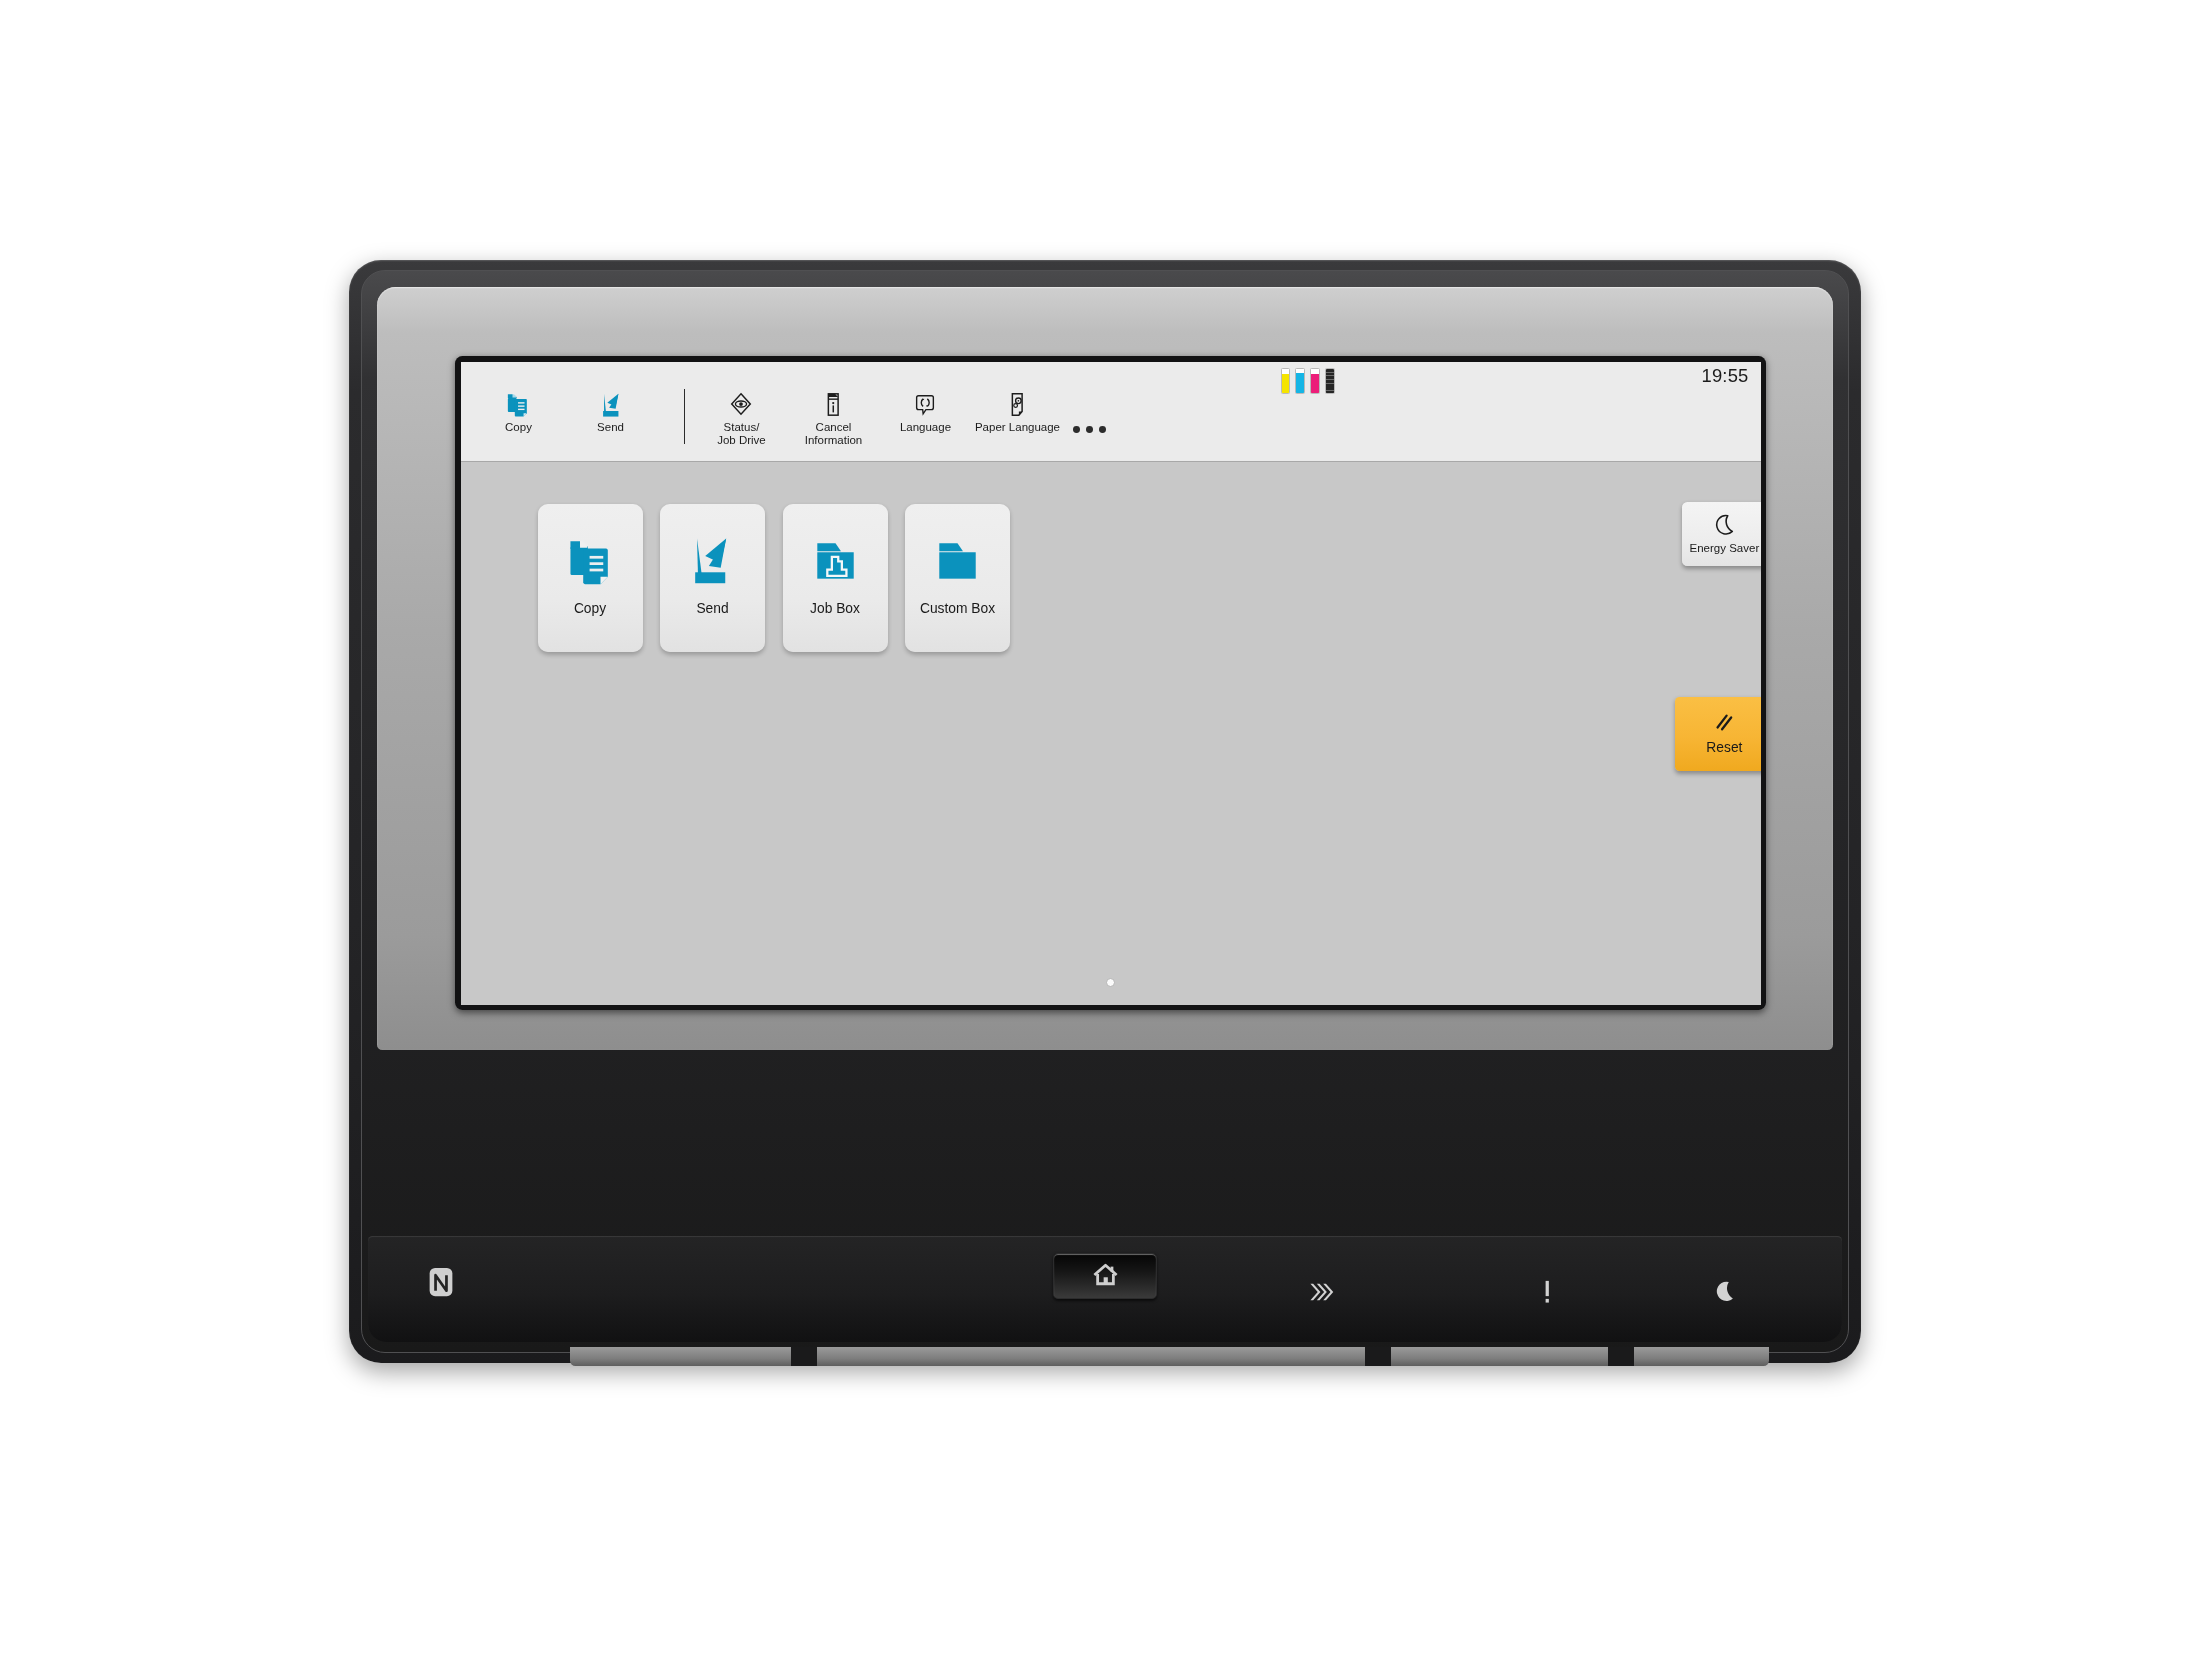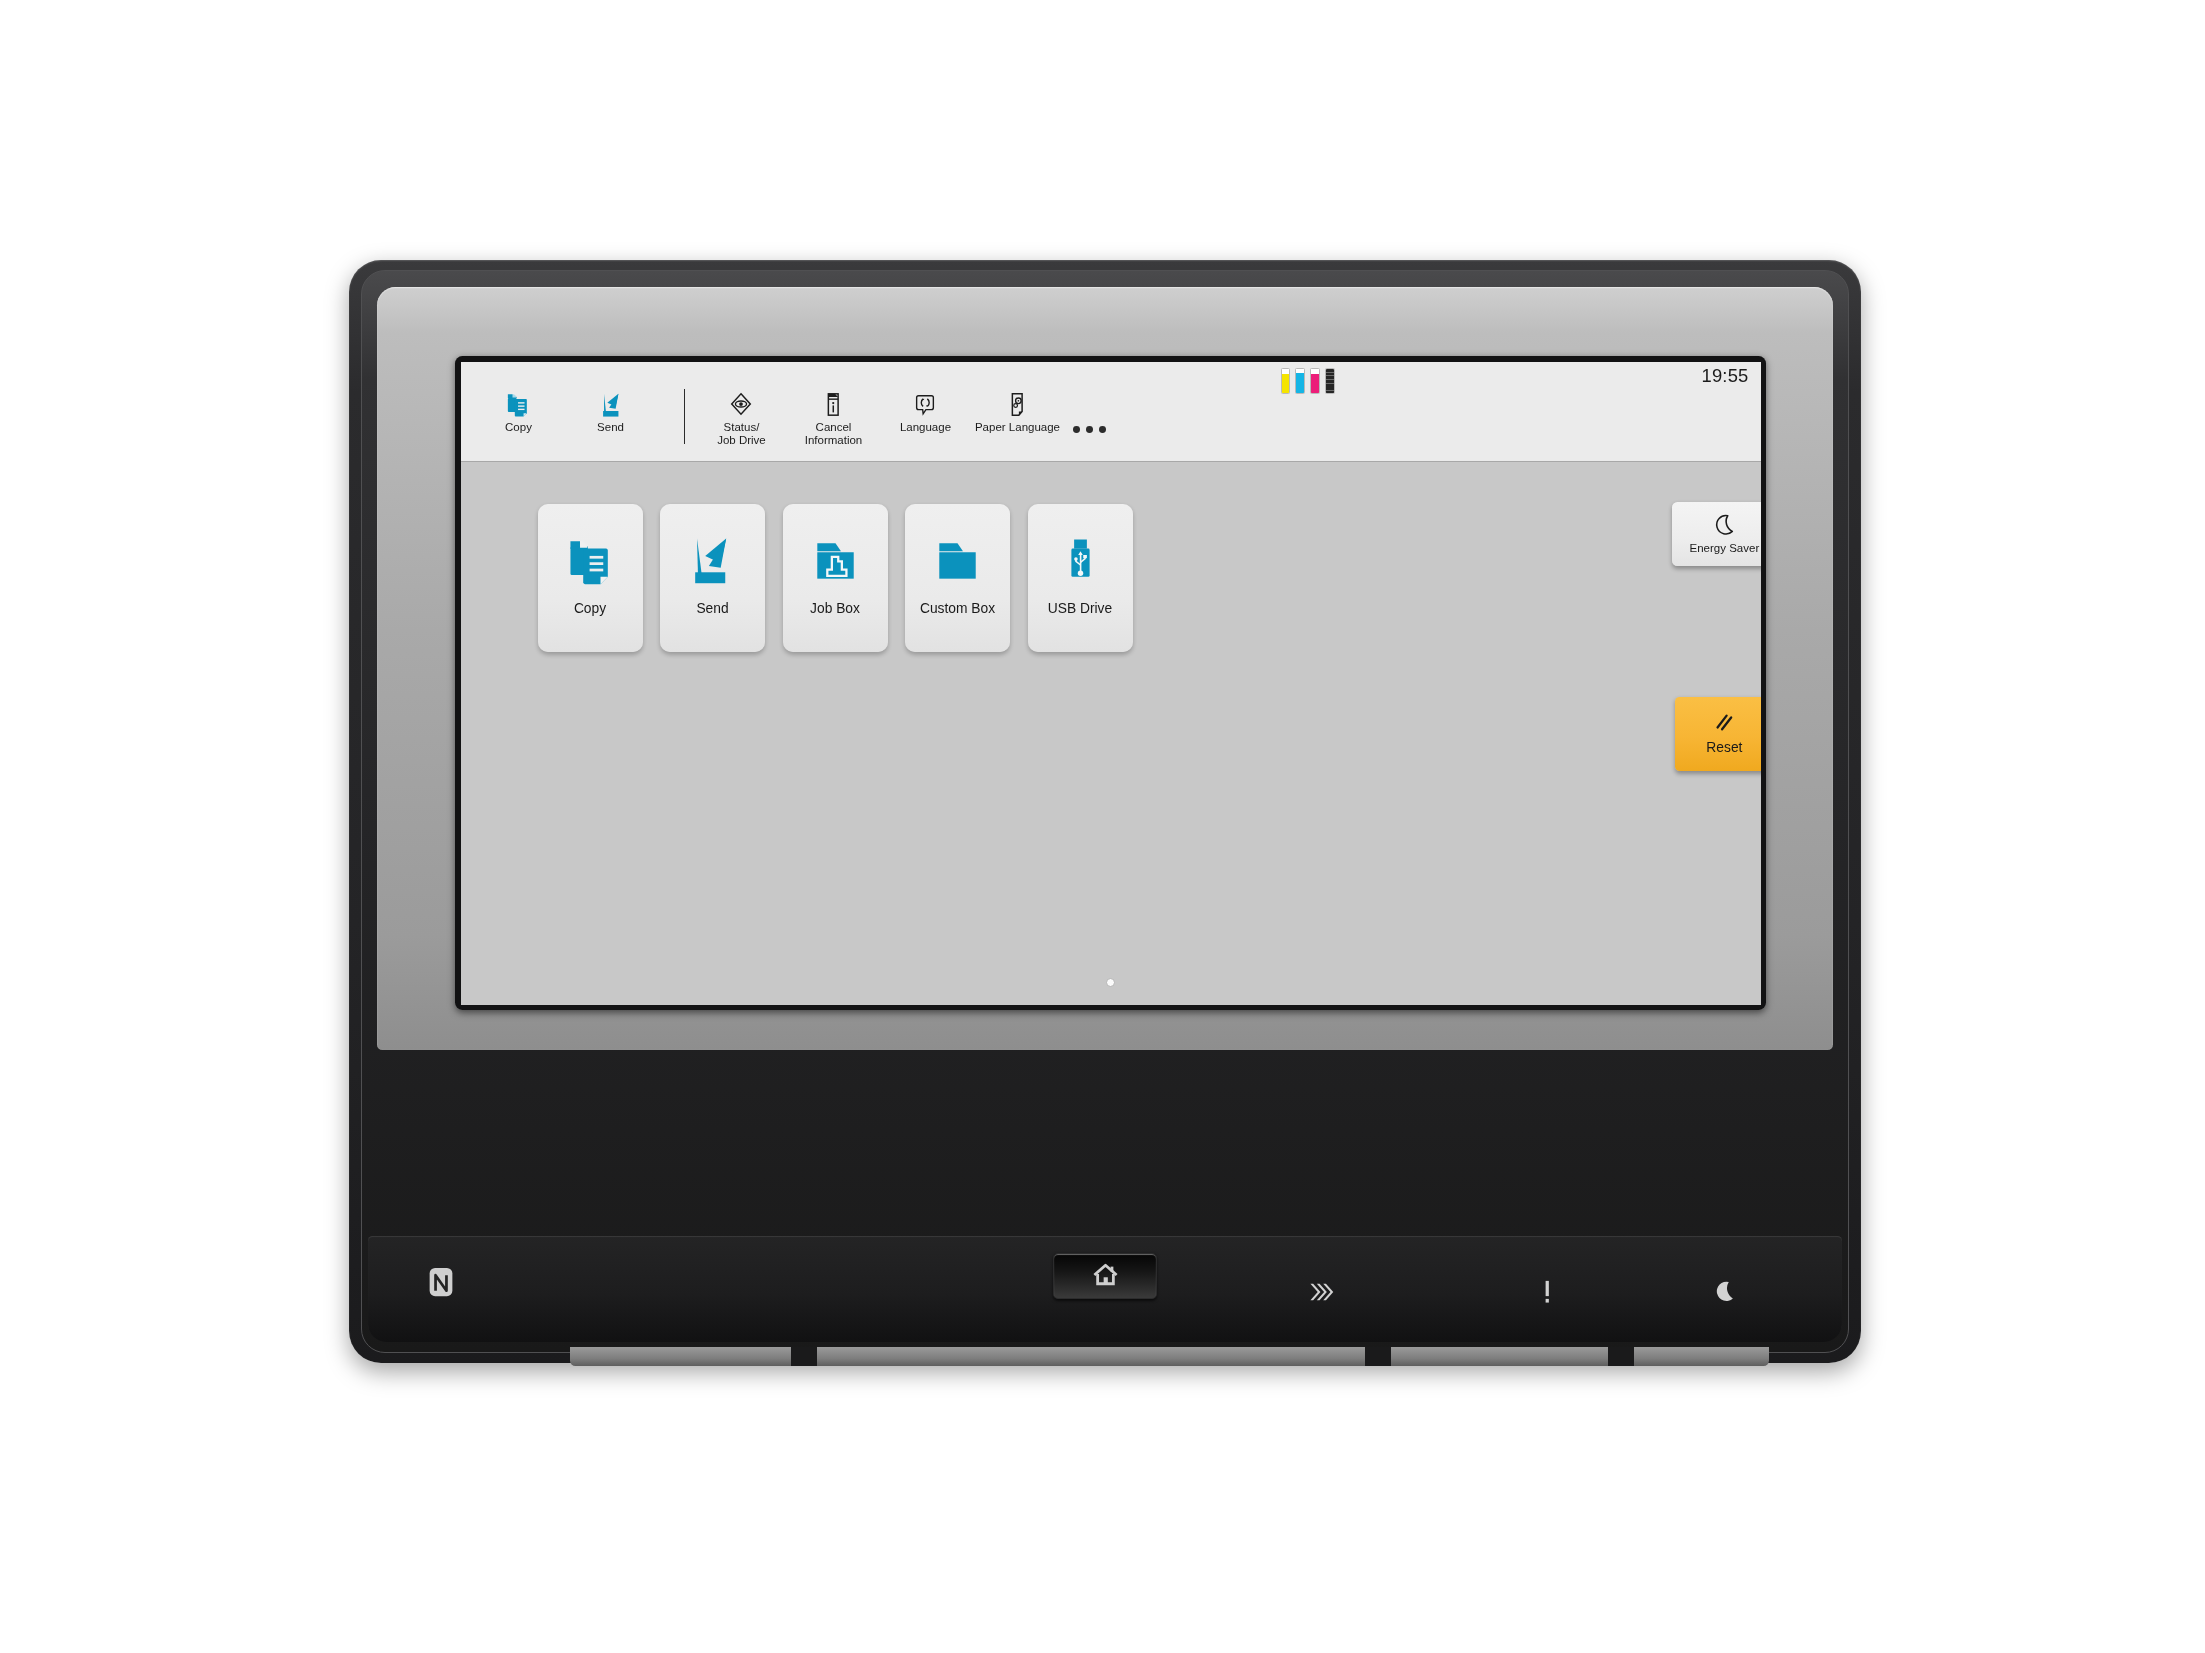--- a/index.html
+++ b/index.html
@@ -199,21 +199,20 @@
     width: 85px;
     height: 64px;
     background: linear-gradient(180deg,#f4f4f4 0%,#ededed 60%,#e4e4e4 100%);
     border-radius: 5.5px;
     box-shadow: 0 2.3px 4.1px rgba(0,0,0,.3);
     display: flex;
     flex-direction: column;
     align-items: center;
     justify-content: center;
     cursor: pointer;
-    padding-left: 10px;
   }
   #energy-saver-key .eslabel {
     font-size: 11.5px;
     color: #1a1a1a;
     margin-top: 4.6px;
     white-space: nowrap;
   }
   #reset-key {
     position: absolute;
     right: -6.4px;
@@ -479,36 +478,20 @@
           <div class="tile">
             <div class="tile-icon">
               <svg width="51" height="54" viewBox="0 0 112 118">
                 <path d="M16 22 h40 l12 18 h-52 z" fill="#0b92bd"></path>
                 <rect x="16" y="42" width="80" height="58" fill="#0b92bd"></rect>
               </svg>
             </div>
             <div class="tile-label">Custom Box</div>
           </div>
 
-          <div class="tile">
-            <div class="tile-icon">
-              <svg width="51" height="54" viewBox="0 0 112 118">
-                <rect x="42" y="14" width="28" height="20" fill="#0b92bd"></rect>
-                <rect x="36" y="34" width="40" height="62" rx="3" fill="#0b92bd"></rect>
-                <rect x="54.5" y="44" width="3.5" height="42" fill="#f4f7f8"></rect>
-                <path d="M56 40 l-5 8 h10 z" fill="#f4f7f8"></path>
-                <circle cx="56" cy="88" r="6" fill="#f4f7f8"></circle>
-                <path d="M56 70 L46 62 v-4" fill="none" stroke="#f4f7f8" stroke-width="3.4"></path>
-                <circle cx="46" cy="57" r="4" fill="#f4f7f8"></circle>
-                <path d="M56 64 L66 56 v-4" fill="none" stroke="#f4f7f8" stroke-width="3.4"></path>
-                <rect x="62" y="48" width="8" height="7" fill="#f4f7f8"></rect>
-              </svg>
-            </div>
-            <div class="tile-label">USB Drive</div>
-          </div>
 
         </div>
 
         <div id="energy-saver-key">
           <div>
             <svg width="25" height="23" viewBox="0 0 54 50">
               <path d="M34 6 a20 20 0 1 0 10 34 a24 24 0 0 1 -10 -34z" fill="none" stroke="#1b1b1b" stroke-width="3.4" stroke-linejoin="round"></path>
             </svg>
           </div>
           <div class="eslabel">Energy Saver</div>

